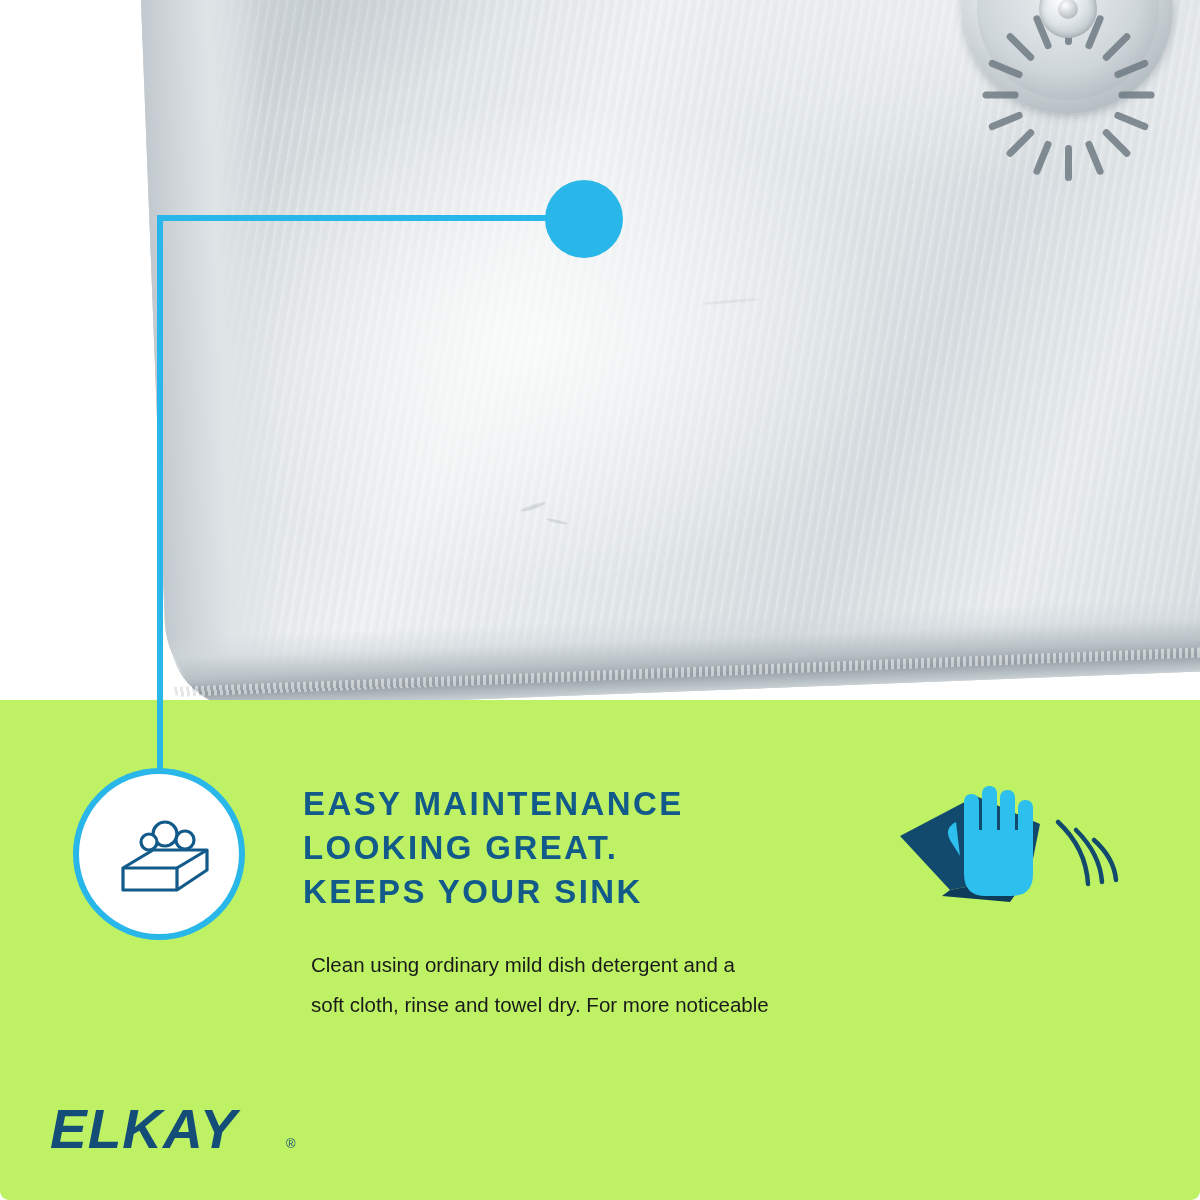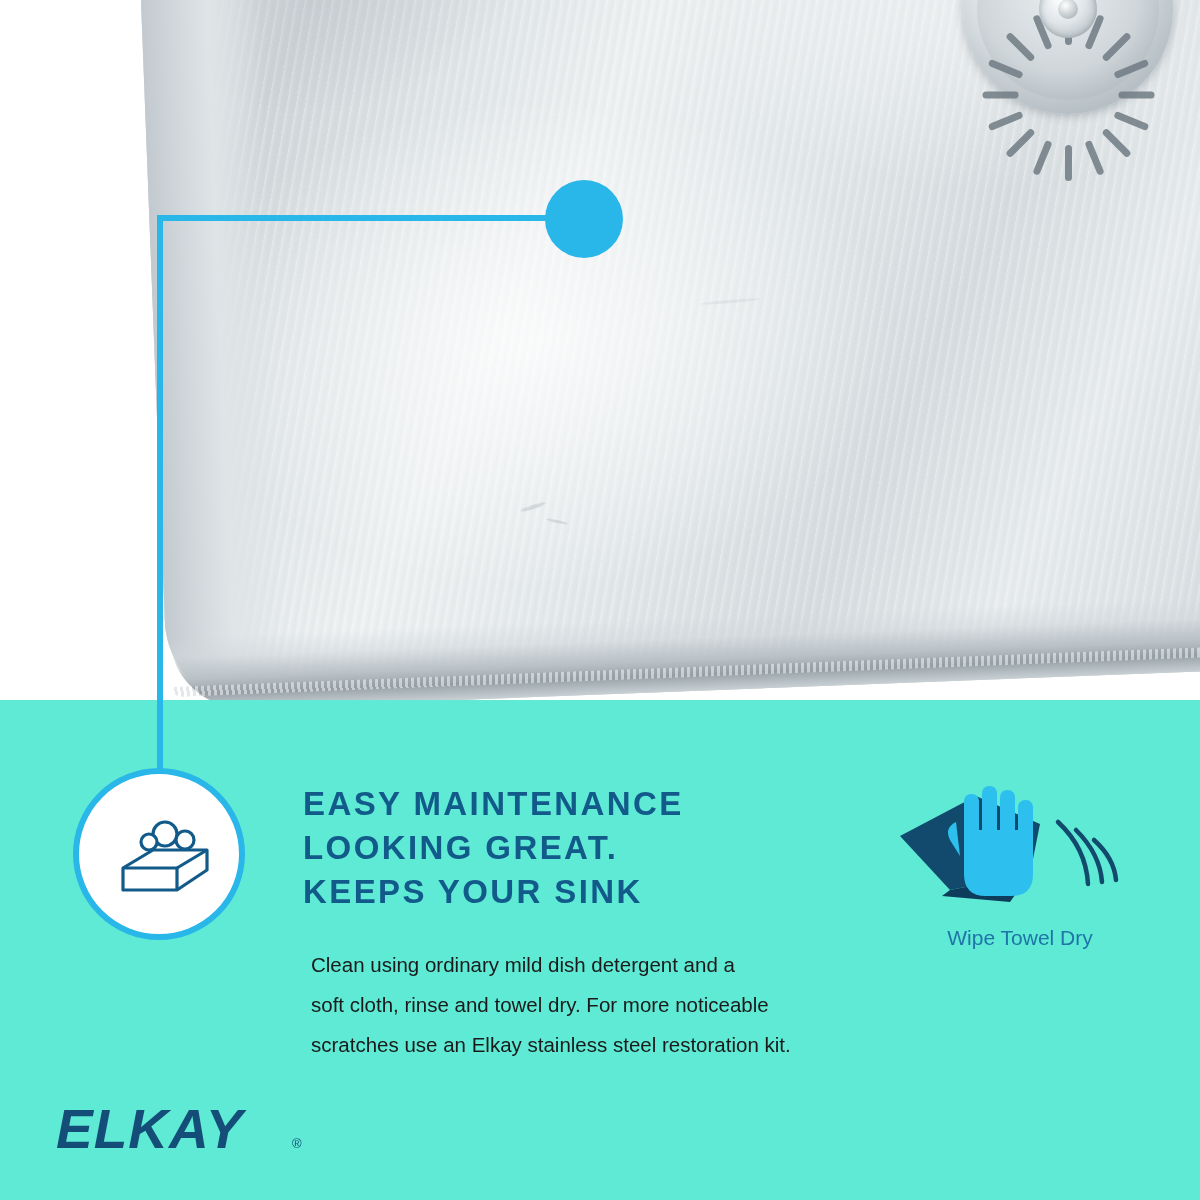--- a/index.html
+++ b/index.html
@@ -5,21 +5,22 @@
   * { box-sizing: border-box; margin: 0; padding: 0; }
   html, body {
     width: 1200px; height: 1200px;
     font-family: "Liberation Sans", sans-serif;
     background: #ffffff;
     overflow: hidden;
   }
   #page {
     position: relative;
     width: 1200px; height: 1200px;
-    background: #5eead4;
+    background: #bef264;
+    border-radius: 9px;
   }
 
   
   .photo {
     position: absolute;
     left: 0; top: 0;
     width: 1200px; height: 700px;
     background: #ffffff;
     overflow: hidden;
   }
@@ -217,21 +218,21 @@
     left: 0; top: 148px;
     width: 260px;
     text-align: center;
     color: #1f74a8;
     font-size: 21px;
   }
 
   
   .logo {
     position: absolute;
-    left: 56px; top: 1100px;
+    left: 50px; top: 1100px;
     width: 260px; height: 60px;
     color: #144e78;
   }
   .logo-text {
     font-family: "Liberation Sans", sans-serif;
     font-weight: bold;
     font-size: 55px;
     letter-spacing: 1px;
     font-style: italic;
     color: #144e78;
@@ -304,21 +305,20 @@
 
   <div class="headline">
     <span>Easy Maintenance</span>
     <span>Looking Great.</span>
     <span>Keeps Your Sink</span>
   </div>
 
   <div class="body-copy">
     <span>Clean using ordinary mild dish detergent and a</span>
     <span>soft cloth, rinse and towel dry. For more noticeable</span>
-    <span>scratches use an Elkay stainless steel restoration kit.</span>
   </div>
 
   <div class="wipe">
     <svg width="260" height="150" viewBox="0 0 260 150">
 
       <path d="M10 58 L86 18 L150 46 L140 96 L60 112 Z" fill="#124a6e"></path>
       <path d="M60 112 L140 96 L120 124 L52 118 Z" fill="#0e3d5c"></path>
 
       <g fill="#2dc0ee">
         <rect x="74" y="16" width="15" height="52" rx="7"></rect>
@@ -328,21 +328,20 @@
         <path d="M66 44 q-12 6 -6 18 l10 16 Z"></path>
         <path d="M74 52 L143 52 L143 96 q0 22 -22 22 L96 118 q-22 0 -22 -22 Z"></path>
       </g>
 
       <g fill="none" stroke="#124a6e" stroke-width="4.5" stroke-linecap="round">
         <path d="M168 44 q28 26 30 62"></path>
         <path d="M186 52 q24 24 26 52"></path>
         <path d="M204 62 q20 18 22 40"></path>
       </g>
     </svg>
-    <div class="wipe-label">Wipe Towel Dry</div>
   </div>
 
   <div class="logo">
     <div class="logo-text">ELKAY</div>
     <div class="logo-reg">®</div>
   </div>
 
 </div>
 
 </body></html>

